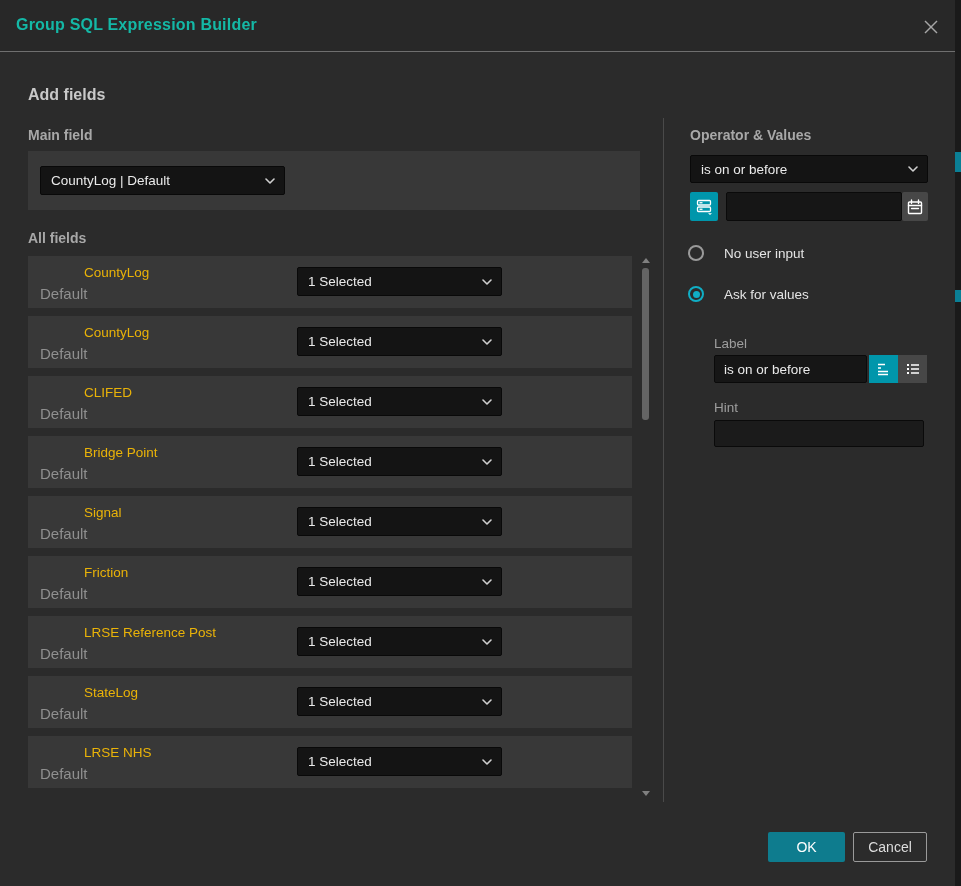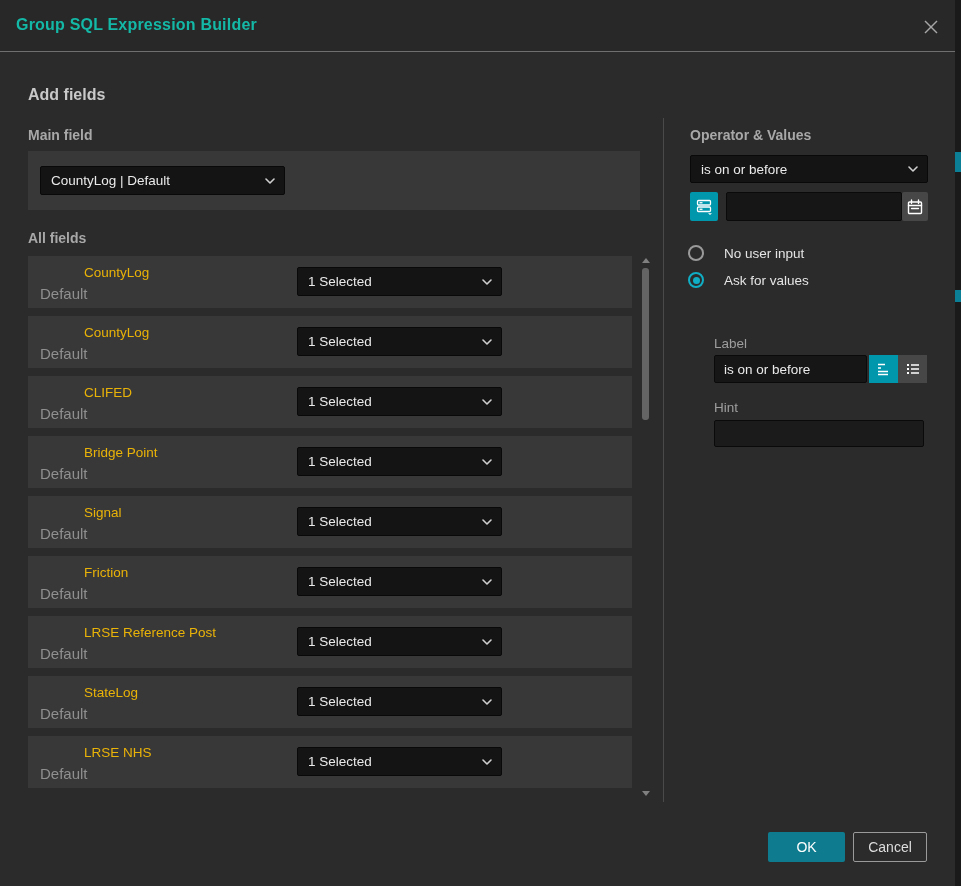--- a/index.html
+++ b/index.html
@@ -236,21 +236,21 @@
   <div class="icon-btn gray" style="left:902px;top:192px;width:26px;height:29px;">
     <svg width="16" height="16" viewBox="0 0 16 16">
         <use href="#calendar" stroke="#ffffff"></use>
       </svg>
   </div>
 
   <div class="radio-row" style="top:245px;">
     <span class="radio"></span>
     <span class="radio-label">No user input</span>
   </div>
-  <div class="radio-row" style="top:272px;justify-content:center;">
+  <div class="radio-row" style="top:286px;justify-content:center;">
     <span class="radio checked"></span>
     <span class="radio-label">Ask for values</span>
   </div>
 
 
   <div class="rp-label" style="left:714px;top:336px;">Label</div>
   <input class="text-input" style="left: 714px; top: 355px; width: 153px; height: 28px;" value="is on or before">
   <div class="icon-btn teal" style="left:869px;top:355px;width:29px;height:28px;border-radius:0;">
     <svg width="16" height="16" viewBox="0 0 16 16">
       <line x1="2" y1="3.5" x2="9" y2="3.5" stroke="#fff" stroke-width="1.5"></line>

